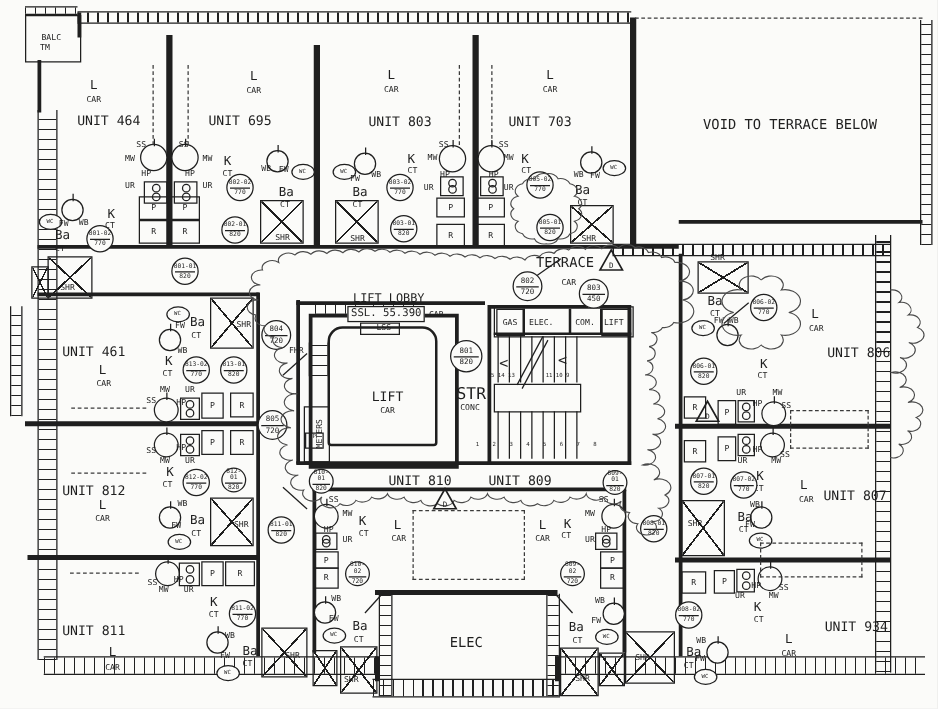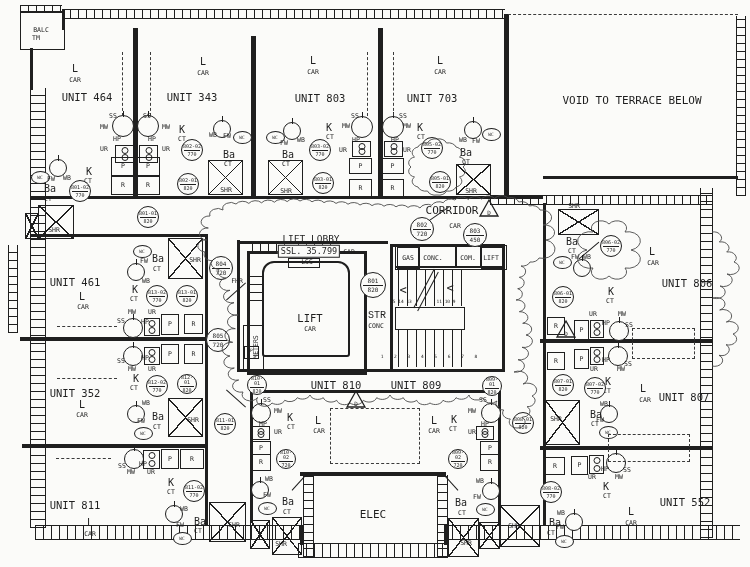--- a/index.html
+++ b/index.html
@@ -248,50 +248,50 @@
     <div class="wall" style="left: 461px; top: 329px; width: 1px; height: 38px;"></div>
     <div class="wall" style="left: 398px; top: 269px; width: 1px; height: 37px;"></div>
     <div class="wall" style="left: 407px; top: 269px; width: 1px; height: 37px;"></div>
     <div class="wall" style="left: 416px; top: 269px; width: 1px; height: 37px;"></div>
     <div class="wall" style="left: 425px; top: 269px; width: 1px; height: 37px;"></div>
     <div class="wall" style="left: 434px; top: 269px; width: 1px; height: 37px;"></div>
     <div class="wall" style="left: 443px; top: 269px; width: 1px; height: 37px;"></div>
     <div class="wall" style="left: 452px; top: 269px; width: 1px; height: 37px;"></div>
     <div class="wall" style="left: 461px; top: 269px; width: 1px; height: 37px;"></div>
     <div class="lbl" style="left: 87px; top: 97px; font-size: 10.5px;">UNIT 464</div>
-    <div class="lbl" style="left: 192px; top: 97px; font-size: 10.5px;">UNIT 343</div>
+    <div class="lbl" style="left: 192px; top: 97px; font-size: 10.5px;">UNIT 695</div>
     <div class="lbl" style="left: 320px; top: 98px; font-size: 10.5px;">UNIT 803</div>
     <div class="lbl" style="left: 432px; top: 98px; font-size: 10.5px;">UNIT 703</div>
     <div class="lbl" style="left: 687px; top: 283px; font-size: 10.5px;">UNIT 806</div>
     <div class="lbl" style="left: 684px; top: 397px; font-size: 10.5px;">UNIT 807</div>
-    <div class="lbl" style="left: 685px; top: 502px; font-size: 10.5px;">UNIT 552</div>
+    <div class="lbl" style="left: 685px; top: 502px; font-size: 10.5px;">UNIT 934</div>
     <div class="lbl" style="left: 416px; top: 385px; font-size: 10.5px;">UNIT 809</div>
     <div class="lbl" style="left: 336px; top: 385px; font-size: 10.5px;">UNIT 810</div>
     <div class="lbl" style="left: 75px; top: 505px; font-size: 10.5px;">UNIT 811</div>
-    <div class="lbl" style="left: 75px; top: 393px; font-size: 10.5px;">UNIT 352</div>
+    <div class="lbl" style="left: 75px; top: 393px; font-size: 10.5px;">UNIT 812</div>
     <div class="lbl" style="left: 75px; top: 282px; font-size: 10.5px;">UNIT 461</div>
     <div class="lbl" style="left: 632px; top: 100px; font-size: 11px;">VOID TO TERRACE BELOW</div>
     <div class="lbl" style="left: 373px; top: 514px; font-size: 11px;">ELEC</div>
-    <div class="lbl" style="left: 452px; top: 210px; font-size: 11px;">CORRIDOR</div>
+    <div class="lbl" style="left: 452px; top: 210px; font-size: 11px;">TERRACE</div>
     <div class="lbl" style="left: 455px; top: 226px; font-size: 6.5px;">CAR</div>
     <div class="lbl" style="left: 311px; top: 239px; font-size: 9.5px;">LIFT LOBBY</div>
-    <div class="lbl box" style="left: 309px; top: 251px; font-size: 8.5px;">SSL. 35.799</div>
+    <div class="lbl box" style="left: 309px; top: 251px; font-size: 8.5px;">SSL. 55.390</div>
     <div class="lbl" style="left: 307px; top: 262px; font-size: 6.5px;">LSS</div>
     <div class="lbl" style="left: 349px; top: 252px; font-size: 6.5px;">CAR</div>
     <div class="lbl" style="left: 310px; top: 318px; font-size: 10.5px;">LIFT</div>
     <div class="lbl" style="left: 310px; top: 329px; font-size: 6.5px;">CAR</div>
-    <div class="lbl" style="left: 377px; top: 316px; font-size: 10px; font-family: Liberation Mono, monospace;">STR</div>
+    <div class="lbl" style="left: 377px; top: 316px; font-size: 13px;">STR</div>
     <div class="lbl" style="left: 376px; top: 326px; font-size: 6.5px;">CONC</div>
     <div class="lbl" style="left: 41px; top: 30px; font-size: 6.5px;">BALC</div>
     <div class="lbl" style="left: 36px; top: 38px; font-size: 6.5px;">TM</div>
     <div class="lbl" style="left: 237px; top: 281px; font-size: 6.5px;">FHR</div>
     <div class="lbl v" style="left: 256px; top: 347px; font-size: 6.5px;">METERS</div>
     <div class="lbl" style="left: 250px; top: 351px; font-size: 4.5px;">DP</div>
     <div class="lbl" style="left: 408px; top: 258px; font-size: 6.5px;">GAS</div>
-    <div class="lbl" style="left: 433px; top: 258px; font-size: 6.5px;">CONC.</div>
+    <div class="lbl" style="left: 433px; top: 258px; font-size: 6.5px;">ELEC.</div>
     <div class="lbl" style="left: 468px; top: 258px; font-size: 6.5px;">COM.</div>
     <div class="lbl" style="left: 491px; top: 258px; font-size: 6.5px;">LIFT</div>
     <div class="lbl" style="left: 401px; top: 302px; font-size: 4.5px;">15 14 13</div>
     <div class="lbl" style="left: 446px; top: 302px; font-size: 4.5px;">11 10 9</div>
     <div class="lbl sp" style="left: 431px; top: 357px; font-size: 4.5px;">1 2 3 4 5 6 7 8</div>
     <div class="lbl" style="left: 403px; top: 290px; font-size: 12px;">&lt;</div>
     <div class="lbl" style="left: 450px; top: 288px; font-size: 12px;">&lt;</div>
     <div class="lbl" style="left: 75px; top: 69px; font-size: 10px;">L</div>
     <div class="lbl" style="left: 75px; top: 80px; font-size: 6.5px;">CAR</div>
     <div class="lbl" style="left: 203px; top: 62px; font-size: 10px;">L</div>

